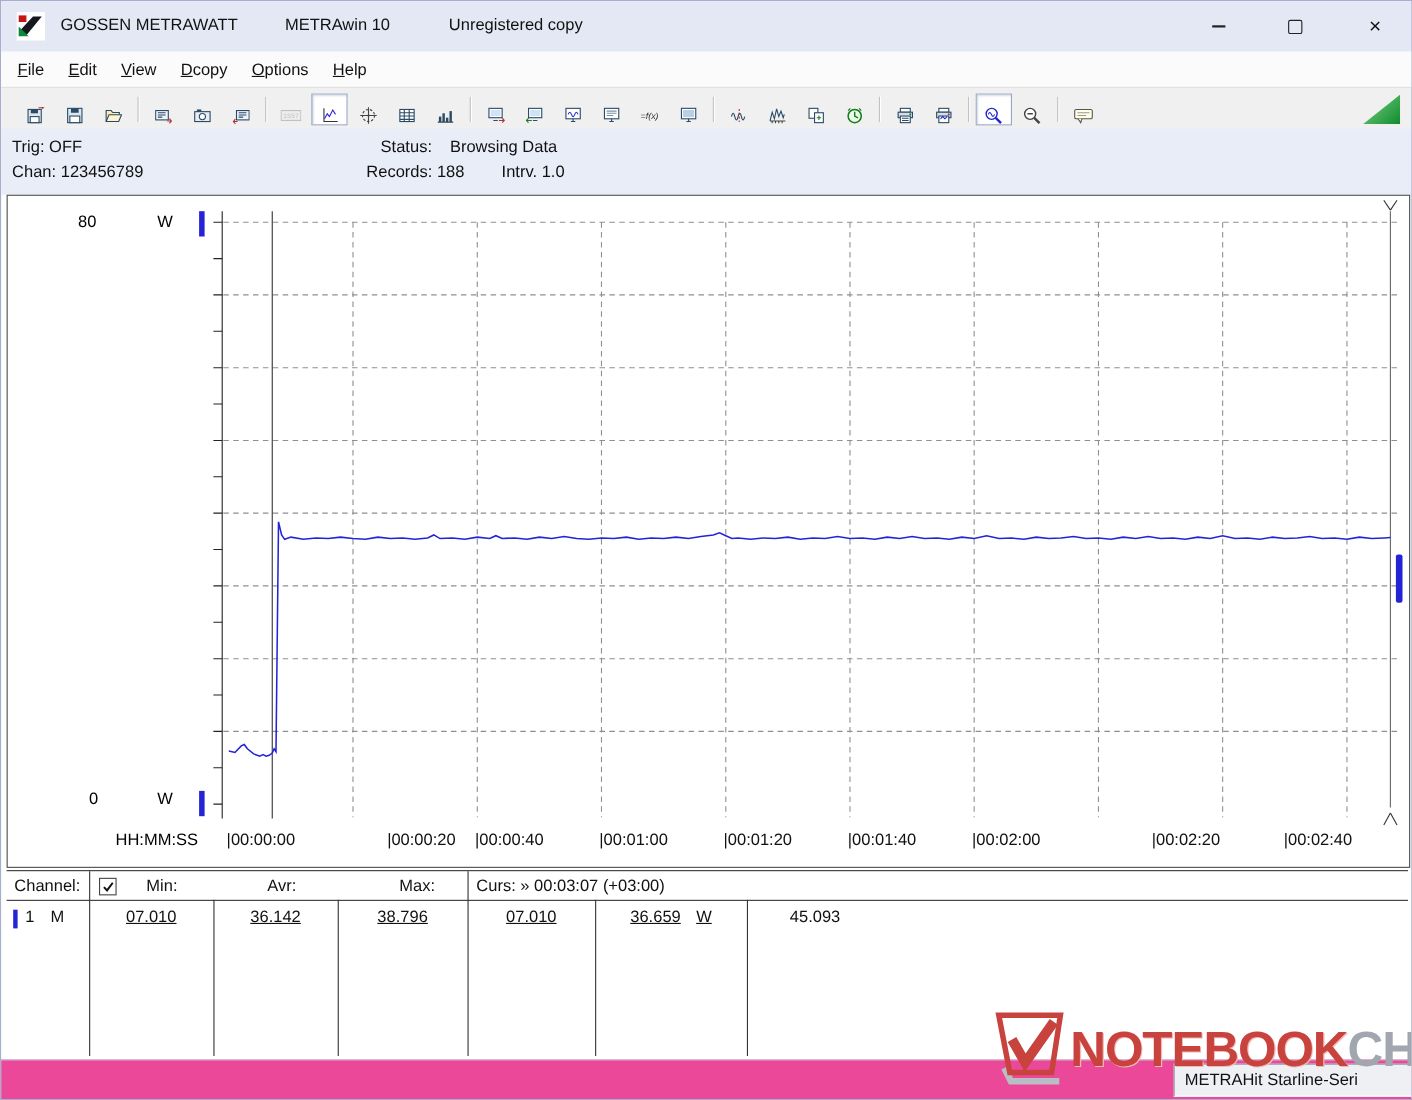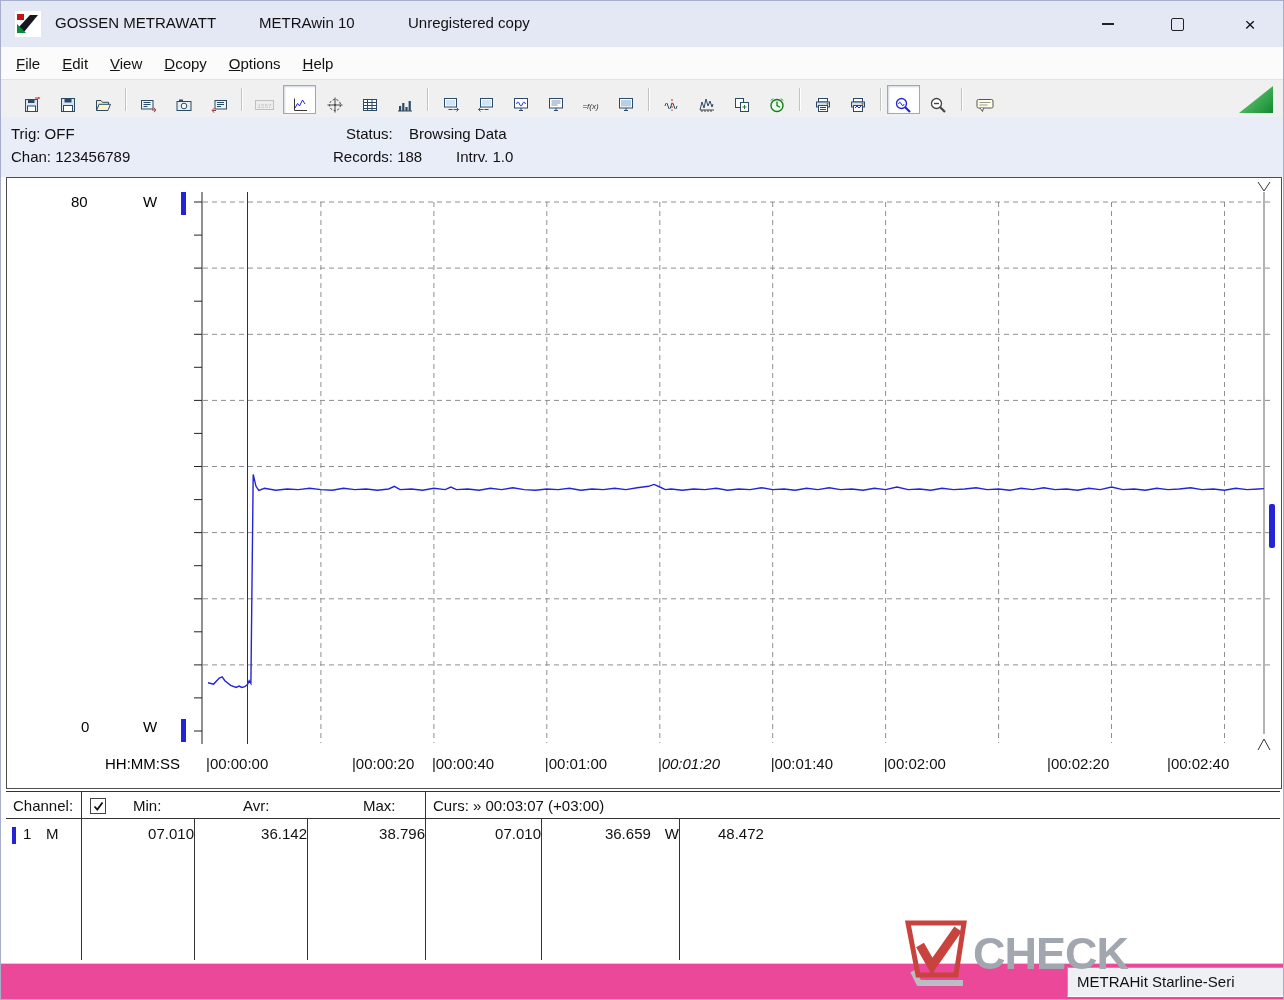--- a/index.html
+++ b/index.html
@@ -39,21 +39,21 @@
   .chmark{position:absolute;width:5px;height:23px;background:#2424d6;}
   .edge-mark{position:absolute;left:1262px;top:326px;width:6px;height:44px;background:#2424d6;border-radius:2px;}
   #chart-svg{position:absolute;left:0;top:0;width:1272px;height:608px;}
   #xlabels span{position:absolute;top:577px;font-size:15px;white-space:nowrap;}
   
   .vtable{position:absolute;left:5px;top:790px;width:1274px;height:168px;background:#fff;border-top:1px solid #333;font-size:15px;}
   .vtable .hl{position:absolute;left:0;top:26px;width:100%;height:1px;background:#333;}
   .vline{position:absolute;width:1px;background:#333;}
   .vtable .h{position:absolute;top:5px;white-space:nowrap;}
   .vtable .c{position:absolute;top:33px;white-space:nowrap;}
-  .cellc{text-align:right;}
+  .cellc{text-align:center;text-decoration:underline;}
   .chkbox{position:absolute;left:84px;top:6px;width:14px;height:14px;background:#fff;border:1px solid #444;display:flex;align-items:center;justify-content:center;}
   .rowmark{position:absolute;left:6px;top:35px;width:4px;height:17px;background:#2424d6;}
   .unitgap{margin-left:14px;}
   
   .statusbar{position:absolute;left:0;top:962px;width:100%;height:38px;background:#ec4899;border-top:1px solid #ccd0d8;box-sizing:border-box;}
   .devbox{position:absolute;left:1066px;top:3px;width:210px;height:28px;line-height:28px;padding-left:9px;font-size:15px;
     border:1px solid;border-color:#9aa0a8 #ffffff #ffffff #9aa0a8;background:#eef0f4;color:#111;white-space:nowrap;overflow:hidden;}
   
   .watermark{position:absolute;left:896px;top:916px;display:flex;align-items:center;z-index:6;}
   .wm-text{font-size:45px;font-weight:bold;letter-spacing:-1px;line-height:1;}
@@ -349,21 +349,21 @@
   <span class="lab" style="left:136px;top:540px">W</span>
   <div class="chmark" style="left:174px;top:14px"></div>
   <div class="chmark" style="left:174px;top:541px"></div>
   <div class="edge-mark"></div>
   <span class="lab" style="left:98px;top:577px">HH:MM:SS</span>
   <div id="xlabels">
       <span style="left: 199px;">|00:00:00</span>
       <span style="left: 311.941px; margin-left: 33px;">|00:00:20</span>
       <span style="left: 424.882px;">|00:00:40</span>
       <span style="left: 537.824px;">|00:01:00</span>
-      <span style="left: 650.765px; font-style: italic;">|00:01:20</span>
+      <span style="left: 650.765px;">|00:01:20</span>
       <span style="left: 763.706px;">|00:01:40</span>
       <span style="left: 876.647px;">|00:02:00</span>
       <span style="left: 1040px;">|00:02:20</span>
       <span style="left: 1160px;">|00:02:40</span>
     </div>
 </div>
 
 <div class="vtable">
   <div class="hl"></div>
   <div class="vline" style="left:75px;top:0;height:168px"></div>
@@ -385,27 +385,28 @@
   <span class="h" style="left:427px">Curs: » 00:03:07 (+03:00)</span>
 
   <div class="rowmark"></div>
   <span class="c" style="left:17px">1</span>
   <span class="c" style="left:40px">M</span>
   <span class="c cellc" style="left:75px;width:113px">07.010</span>
   <span class="c cellc" style="left:188px;width:113px">36.142</span>
   <span class="c cellc" style="left:301px;width:118px">38.796</span>
   <span class="c cellc" style="left:419px;width:116px">07.010</span>
   <span class="c cellc" style="left:535px;width:138px"><span>36.659</span><span class="unitgap">W</span></span>
-  <span class="c" style="left:712px">48.472</span>
+  <span class="c" style="left:712px">45.093</span>
 </div>
 
 <div class="watermark">
   <svg width="76" height="72" viewBox="0 0 76 72">
     <path d="M16 54 L22 66 L66 66" stroke="#b9bdc4" stroke-width="6" fill="none"></path>
     <path d="M11 6 L67 6 L59 58 L21 58 Z" fill="none" stroke="#c8433d" stroke-width="5"></path>
     <path d="M23 28 L35 49 L61 12" stroke="#c8433d" stroke-width="9" fill="none"></path>
   </svg>
+  <span class="wm-text wm-red">NOTEBOOK</span>
   <span class="wm-text wm-grey">CHECK</span>
 </div>
 
 <div class="statusbar">
   <div class="devbox">METRAHit Starline-Seri</div>
 </div>
 
 </body></html>

